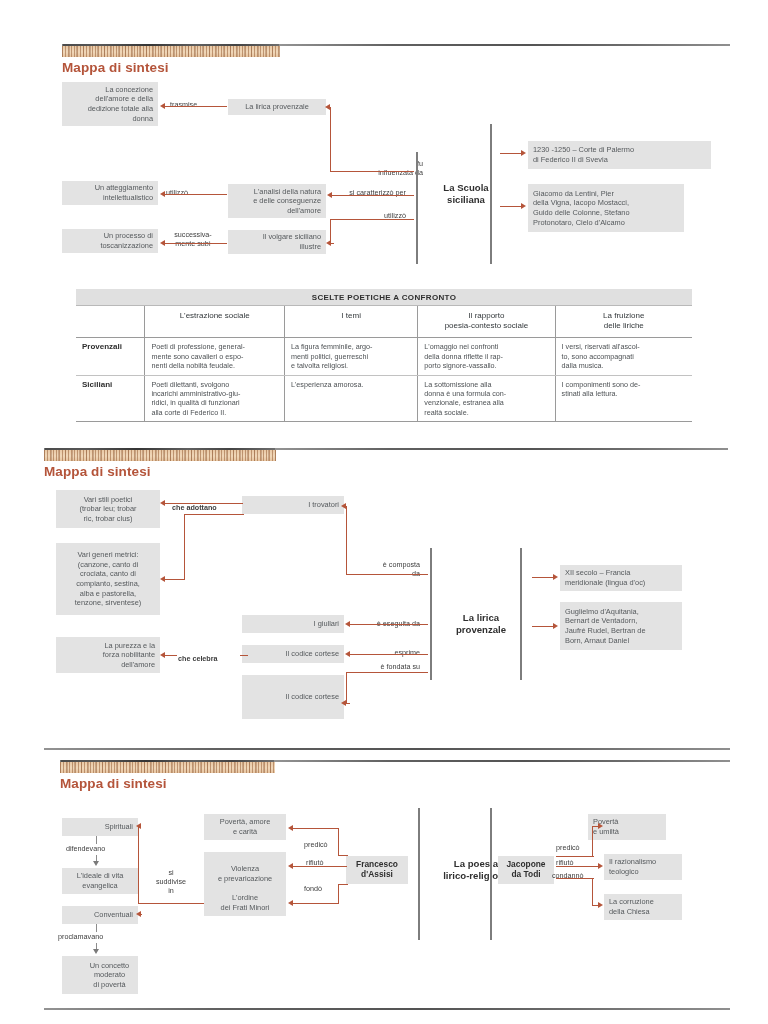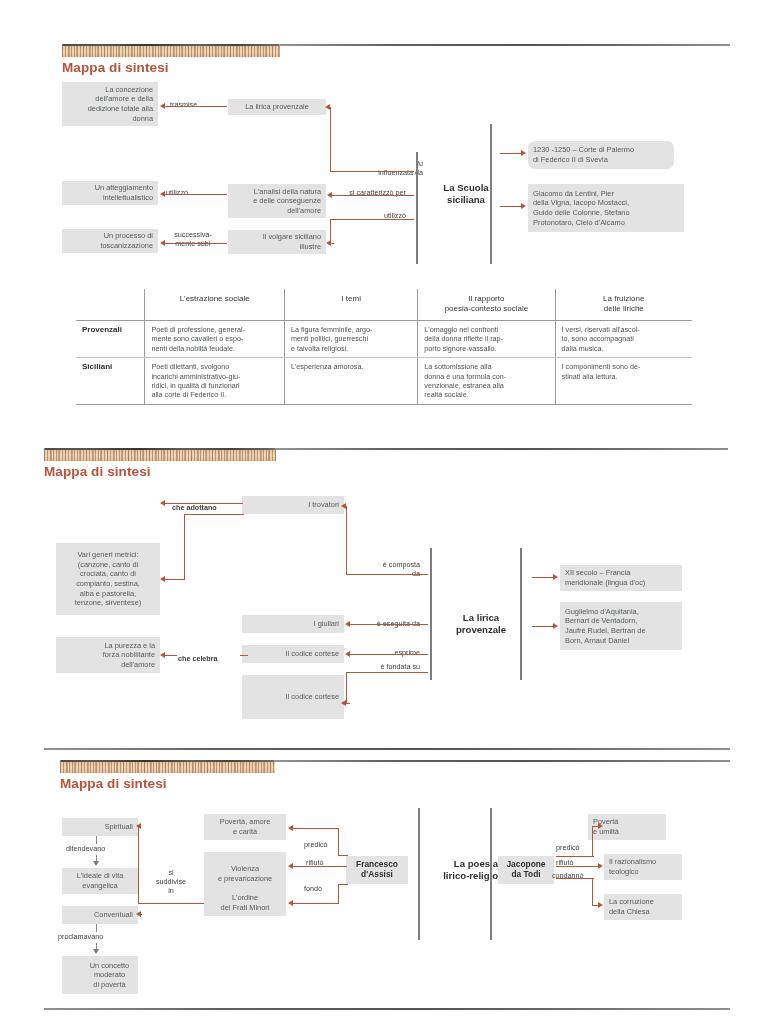--- a/index.html
+++ b/index.html
@@ -146,21 +146,21 @@
   <div class="lab r" style="left: 343px; top: 159px; width: 80px; white-space: pre-line;">fu
 influenzata da</div>
   <div class="lab r" style="left:318px;top:188px;width:88px;">si caratterizzò per</div>
   <div class="lab r" style="left:326px;top:211px;width:80px;">utilizzò</div>
 
   <div class="vrule" style="left:416px;top:152px;width:1.6px;height:112px;"></div>
   <div class="hub" style="left:424px;top:178px;width:84px;height:32px;white-space:pre-line;">La Scuola
 siciliana</div>
   <div class="vrule" style="left:490px;top:124px;width:1.6px;height:140px;"></div>
 
-  <div class="box l" style="left:528px;top:141px;width:146px;height:28px;border-radius:7px;">
+  <div class="box l" style="left:528px;top:141px;width:183px;height:28px;">
       <span style="white-space: pre-line;">1230 -1250 – Corte di Palermo
 di Federico II di Svevia</span>
     </div>
   <div class="box l" style="left:528px;top:184px;width:156px;height:48px;">
       <span style="white-space: pre-line;">Giacomo da Lentini, Pier
 della Vigna, Iacopo Mostacci,
 Guido delle Colonne, Stefano
 Protonotaro, Cielo d'Alcamo</span>
     </div>
 
@@ -185,20 +185,23 @@
   <div class="ln lnh" style="left:165px;top:243px;width:62px;"></div>
   <div class="arw left" style="left:160px;top:240px;"></div>
 
   <div class="ln lnh" style="left:500px;top:153px;width:22px;"></div>
   <div class="arw right" style="left:521px;top:150px;"></div>
   <div class="ln lnh" style="left:500px;top:206px;width:22px;"></div>
   <div class="arw right" style="left:521px;top:203px;"></div>
 
   <table class="tbl" style="left:76px;top:289px;width:616px;">
     <tbody>
+        <tr class="title-row">
+      <td colspan="5">SCELTE POETICHE A CONFRONTO</td>
+    </tr>
     <tr class="hdr">
       <td style="width:62px;"></td>
       <td class="vsep" style="width:138px;white-space:pre-line;">L'estrazione sociale</td>
       <td class="vsep" style="width:132px;white-space:pre-line;">I temi</td>
       <td class="vsep" style="width:136px;white-space:pre-line;">Il rapporto
 poesia-contesto sociale</td>
       <td class="vsep" style="width:136px;white-space:pre-line;">La fruizione
 delle liriche</td>
     </tr>
     <tr class="rsep">
@@ -233,20 +236,25 @@
   </tbody>
     </table>
 
   <div class="band-wrap" style="left:44px;top:448px;width:232px;height:13px;">
     <div class="band-rule" style="width:232px;"></div>
     <div class="band-tex" style="width:232px;"></div>
   </div>
   <div class="prule" style="left:276px;top:448px;width:452px;"></div>
   <div class="sec-title" style="left:44px;top:464px;">Mappa di sintesi</div>
 
+  <div class="box c" style="left:56px;top:490px;width:104px;height:38px;">
+      <span style="white-space: pre-line;">Vari stili poetici
+(trobar leu; trobar
+ric, trobar clus)</span>
+    </div>
   <div class="box c" style="left:56px;top:543px;width:104px;height:72px;">
       <span style="white-space: pre-line;">Vari generi metrici:
 (canzone, canto di
 crociata, canto di
 compianto, sestina,
 alba e pastorella,
 tenzone, sirventese)</span>
     </div>
   <div class="box r" style="left:56px;top:637px;width:104px;height:36px;">
       <span style="white-space: pre-line;">La purezza e la

